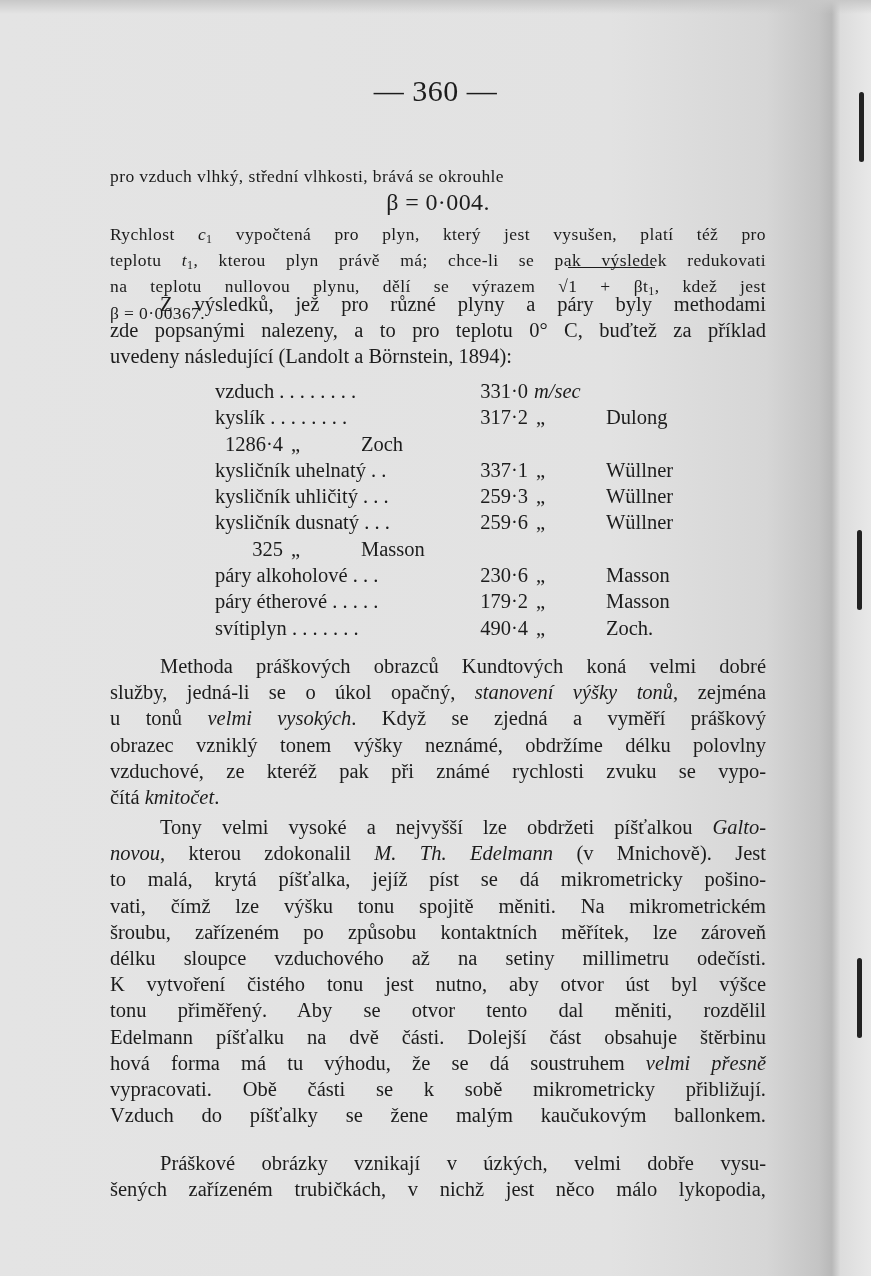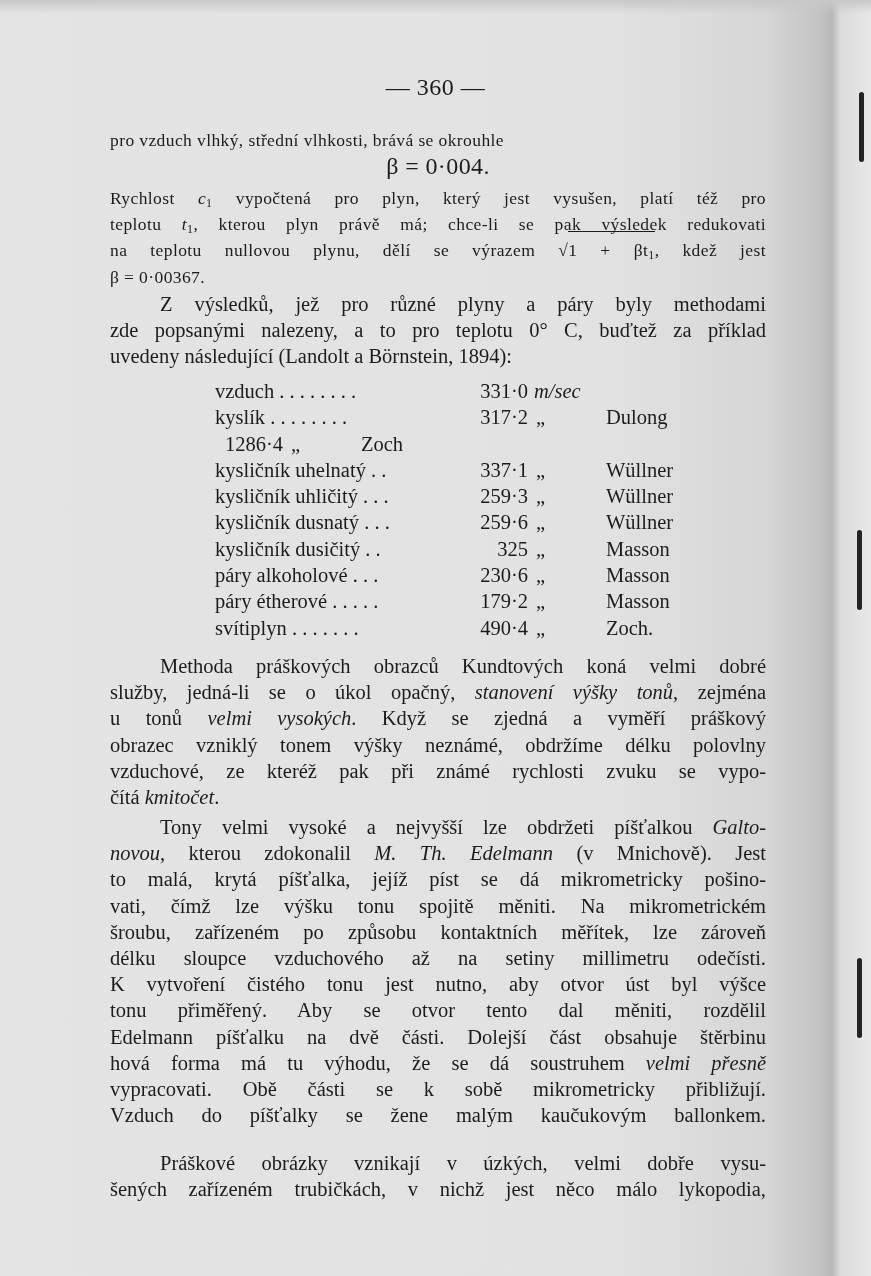--- a/index.html
+++ b/index.html
@@ -19,30 +19,30 @@
     background: linear-gradient(180deg, #c8c8c8, rgba(226,226,226,0));
   }
   .binding-mark {
     position: absolute; width: 5px; background: #222; border-radius: 3px;
   }
   .bm1 { left: 859px; top: 92px; height: 70px; }
   .bm2 { left: 857px; top: 530px; height: 80px; }
   .bm3 { left: 857px; top: 958px; height: 80px; }
   .page-number {
     position: absolute; top: 74px; left: 0; width: 871px; text-align: center;
-    font-size: 24px; letter-spacing: 0.5px;
+    font-size: 30px; letter-spacing: 0.5px;
   }
   .text {
     position: absolute; left: 110px; width: 656px;
     font-size: 20.5px; line-height: 26.2px;
   }
   .line { display: block; white-space: nowrap; text-align: justify; text-align-last: justify; height: 26.2px; }
   .line.last { text-align-last: left; }
   .line.indent { padding-left: 50px; }
-  .small { font-size: 17.5px; letter-spacing: 0.4px; }
+  .small { font-size: 17.5px; letter-spacing: 0.4px; margin-top: 36px; }
   .center { text-align: center; text-align-last: center; }
   em, .it { font-style: italic; }
   sub { font-size: 12px; vertical-align: -3px; }
   .sqrt { border-top: 1.5px solid #1c1c1c; padding-top: 8px; }
   .table {
     position: absolute; left: 215px; top: 378px; font-size: 20.5px; line-height: 26.3px;
   }
   .row { display: flex; height: 26.3px; white-space: nowrap; }
   .c-name { width: 245px; }
   .c-val { width: 68px; text-align: right; }
@@ -109,21 +109,20 @@
         <span class="c-ditto">„</span>
         <span class="c-src">Wüllner</span>
       </div>
       <div class="row">
         <span class="c-name">kysličník dusnatý . . .</span>
         <span class="c-val">259·6</span>
         <span class="c-ditto">„</span>
         <span class="c-src">Wüllner</span>
       </div>
       <div class="row">
-        <span class="c-name">kysličník dusičitý  . .</span>
         <span class="c-val">325</span>
         <span class="c-ditto">„</span>
         <span class="c-src">Masson</span>
       </div>
       <div class="row">
         <span class="c-name">páry alkoholové  . . .</span>
         <span class="c-val">230·6</span>
         <span class="c-ditto">„</span>
         <span class="c-src">Masson</span>
       </div>

